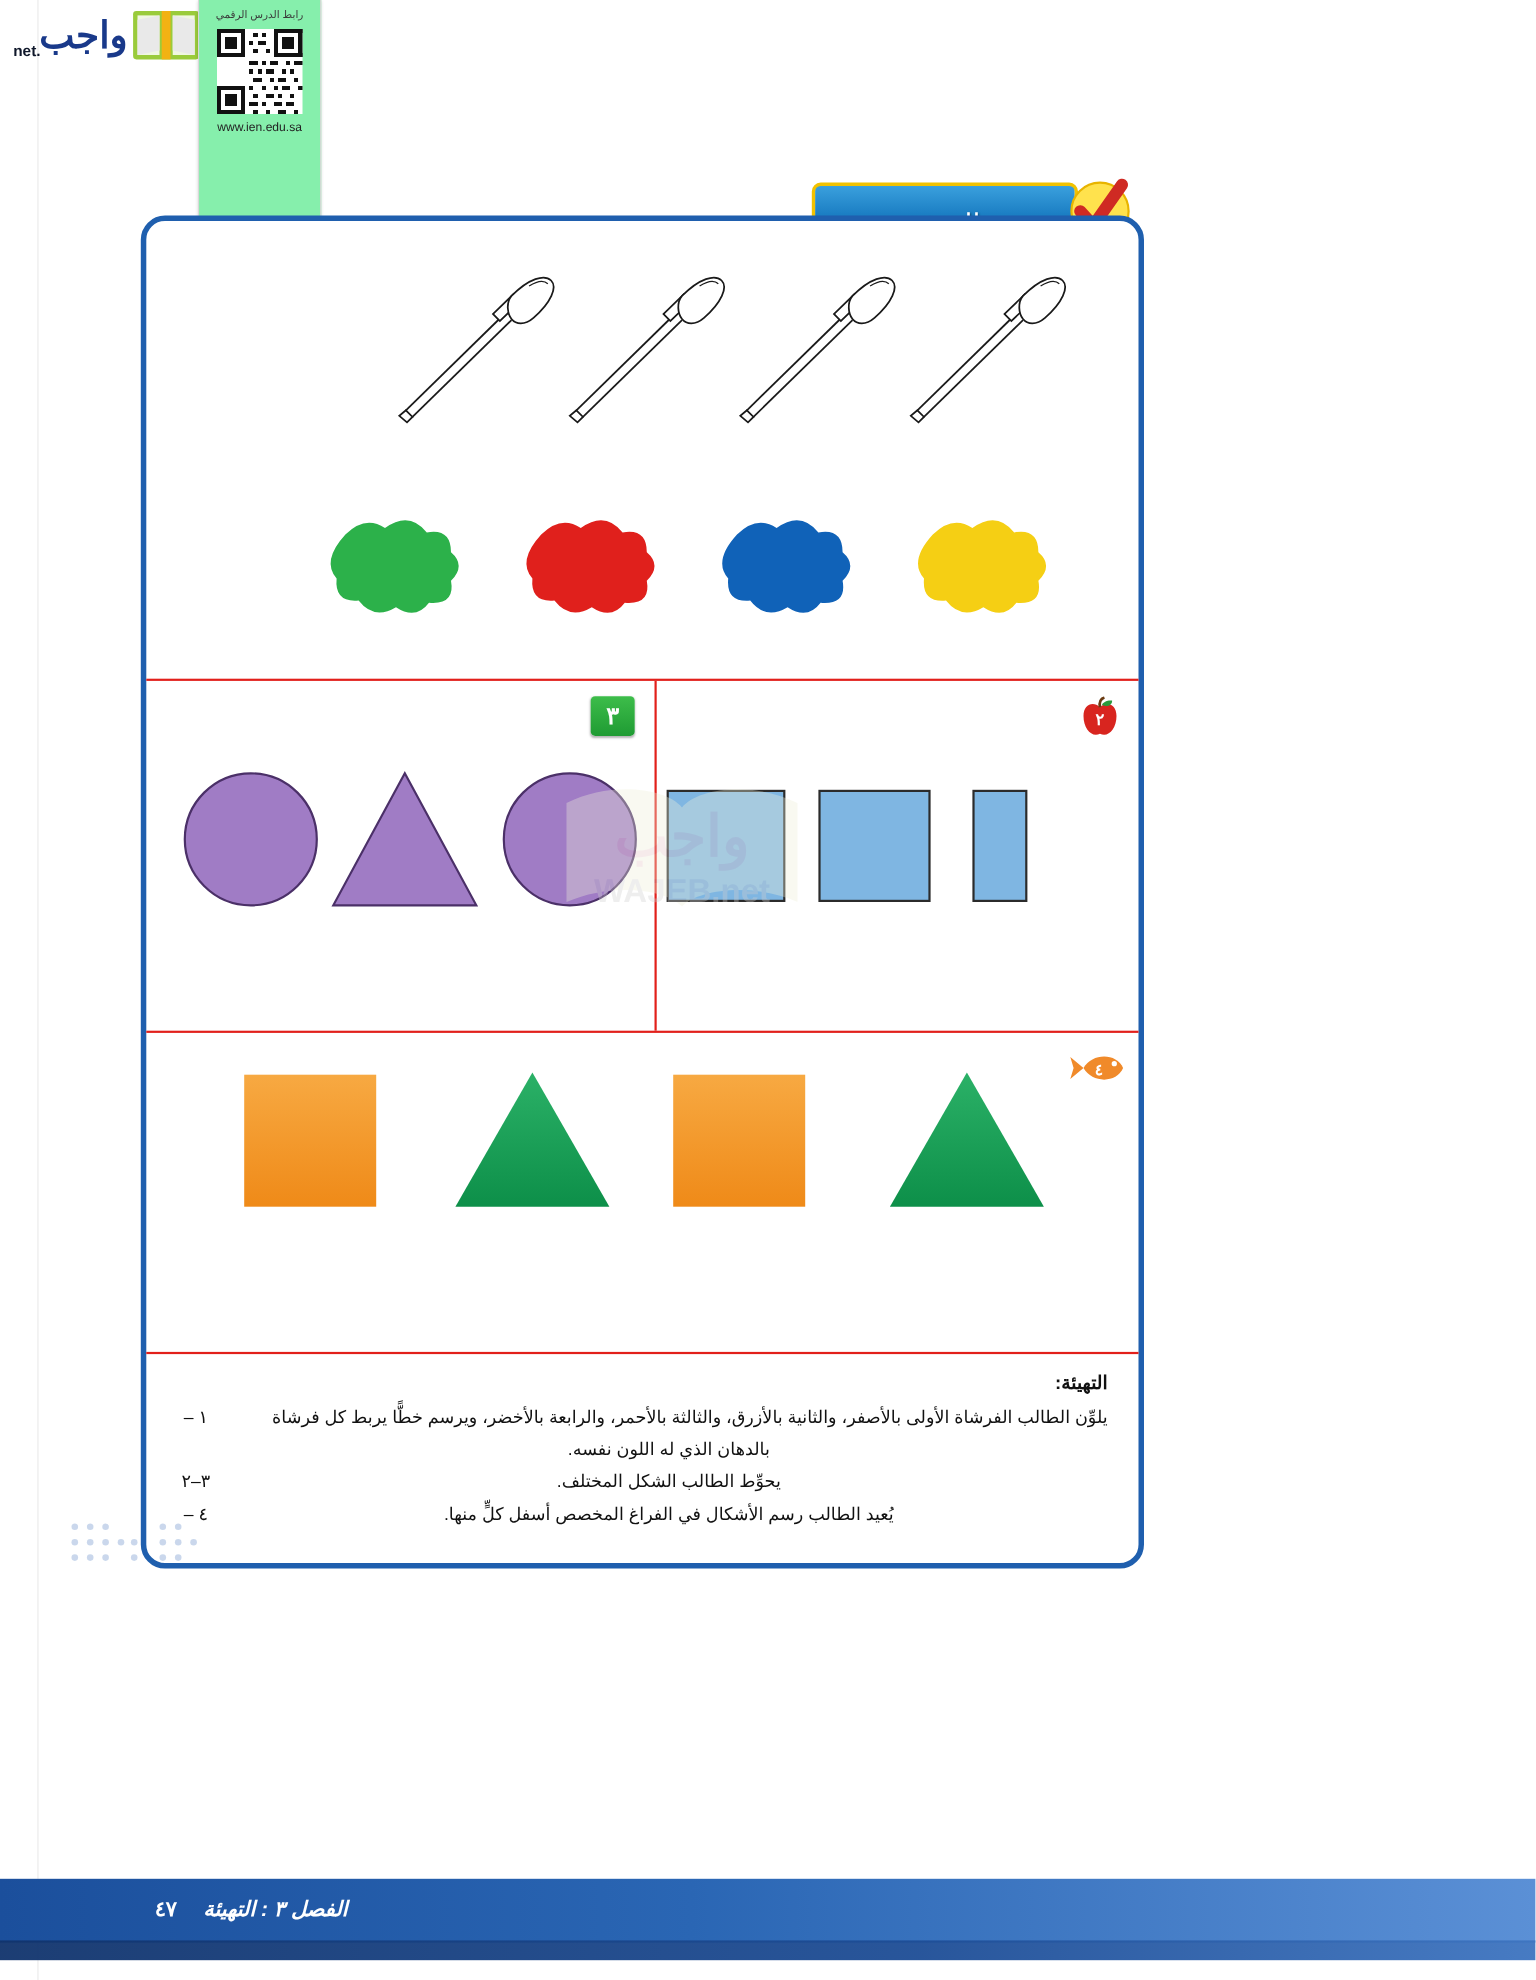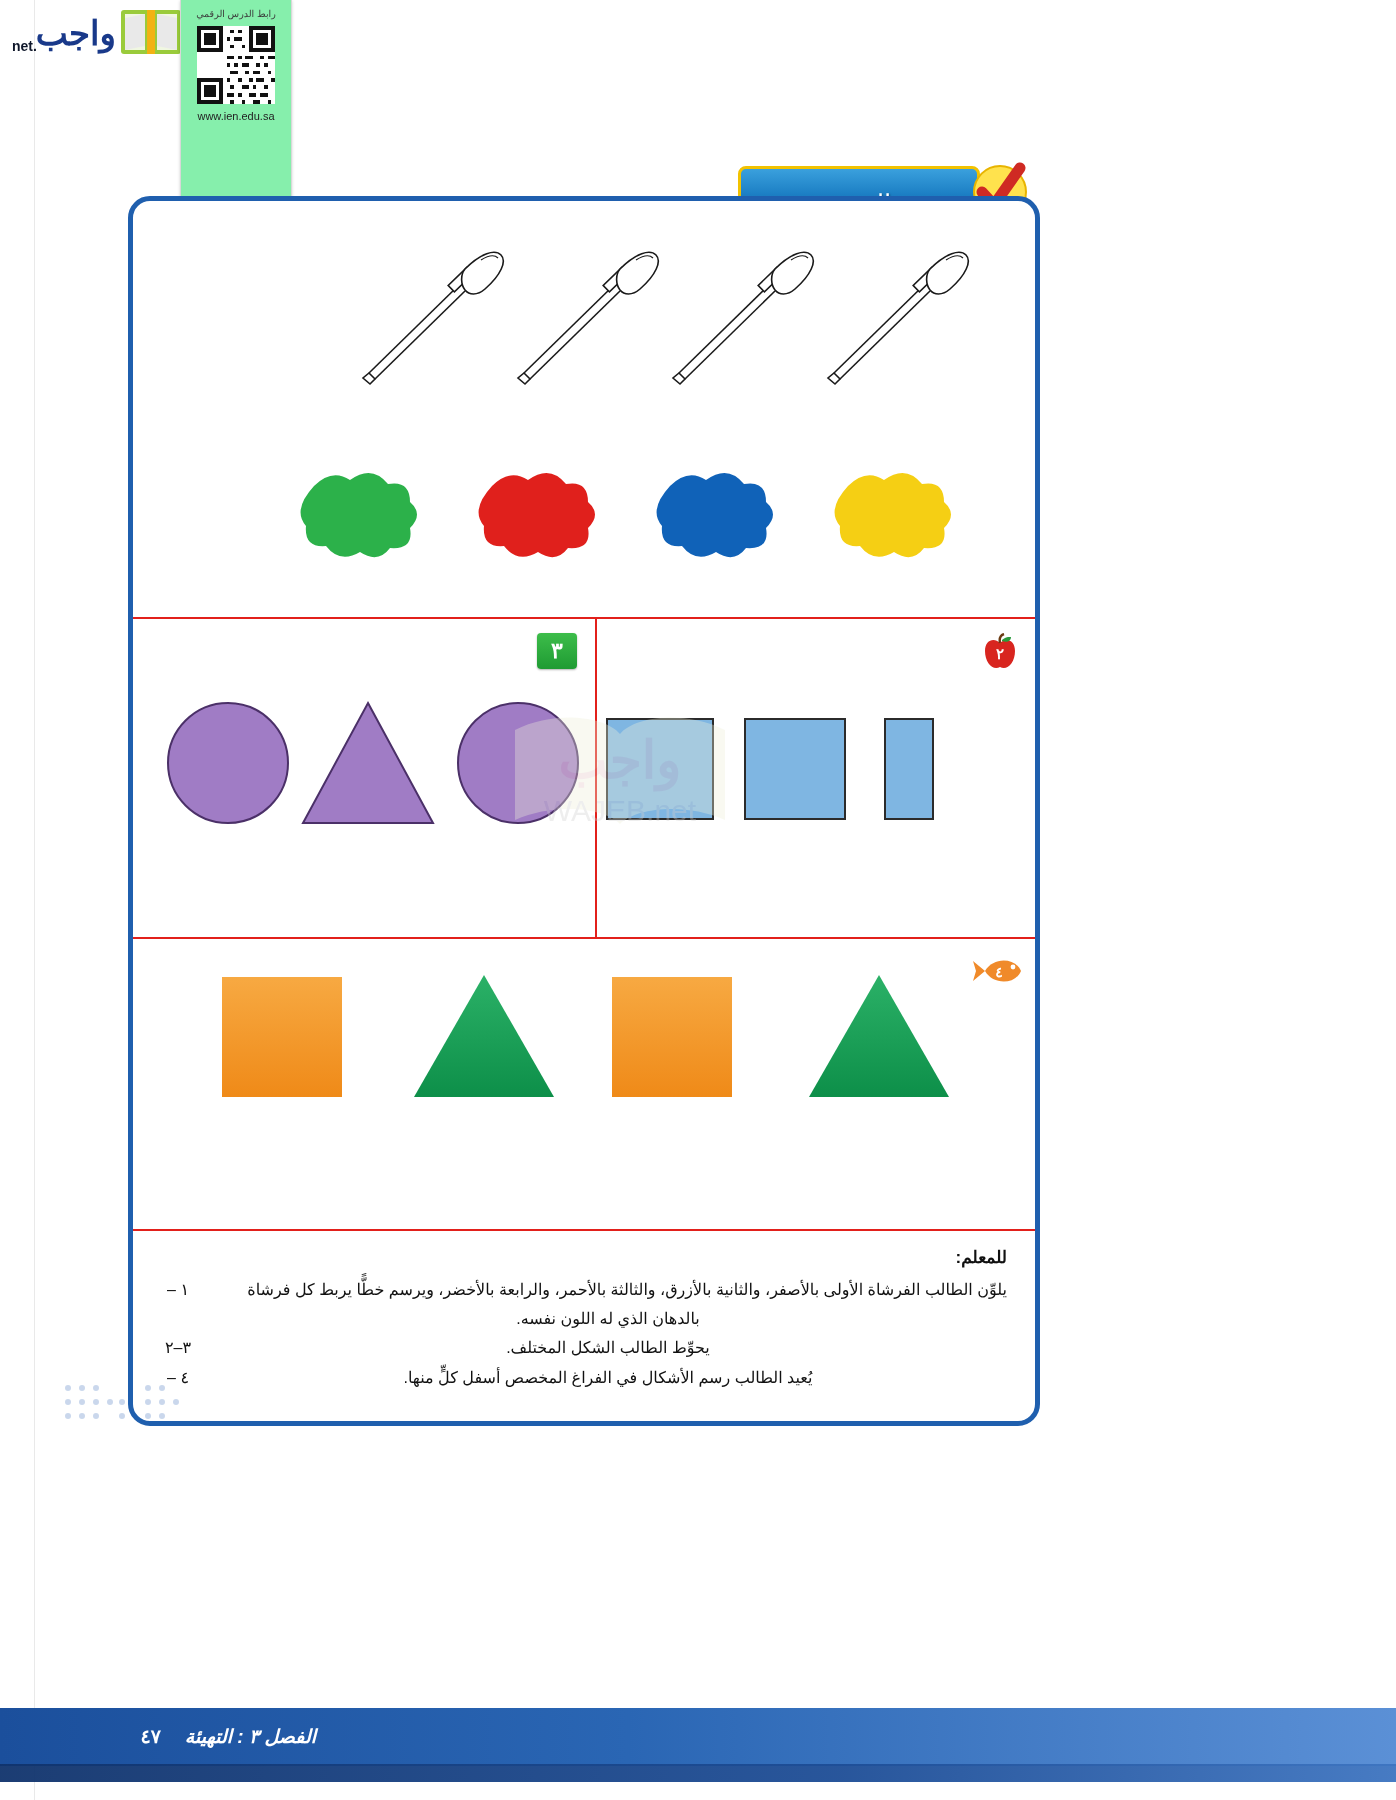--- a/index.html
+++ b/index.html
@@ -139,21 +139,21 @@
   .wm{
     position:absolute;left:455px;top:690px;width:330px;height:180px;
     opacity:.35;pointer-events:none;
   }
   .wm-text{
     position:absolute;left:0;top:40px;width:330px;text-align:center;
     font-size:52px;font-weight:bold;color:#e8c8c8;direction:rtl;
   }
   .wm-text2{
     position:absolute;left:0;top:104px;width:330px;text-align:center;
-    font-size:30px;font-weight:normal;color:#cfcfcf;
+    font-size:30px;font-weight:bold;color:#cfcfcf;
   }
 </style>
 </head>
 <body>
 
 <div class="left-band"></div>
 
 <div class="logo">
   <div class="logo-text">واجب</div>
   <div class="logo-net">.net</div>
@@ -351,21 +351,21 @@
       <rect x="88" y="24" width="120" height="120" fill="url(#og)"></rect>
       <polygon points="350,22 420,144 280,144" fill="url(#gg)"></polygon>
       <rect x="478" y="24" width="120" height="120" fill="url(#og)"></rect>
       <polygon points="745,22 815,144 675,144" fill="url(#gg)"></polygon>
     </svg>
   </div>
 
   <div class="hr-red" style="top:1028px;"></div>
 
   <div class="notes">
-    <div class="notes-title">للمعلم:</div>
+    <div class="notes-title">التهيئة:</div>
 
     <div class="note-line">
       <div class="note-text">يلوِّن الطالب الفرشاة الأولى بالأصفر، والثانية بالأزرق، والثالثة بالأحمر، والرابعة بالأخضر، ويرسم خطًّا يربط كل فرشاة</div>
       <div class="note-num">١ –</div>
     </div>
     <div class="note-line">
       <div class="note-text center">بالدهان الذي له اللون نفسه.</div>
       <div class="note-num"></div>
     </div>
 

